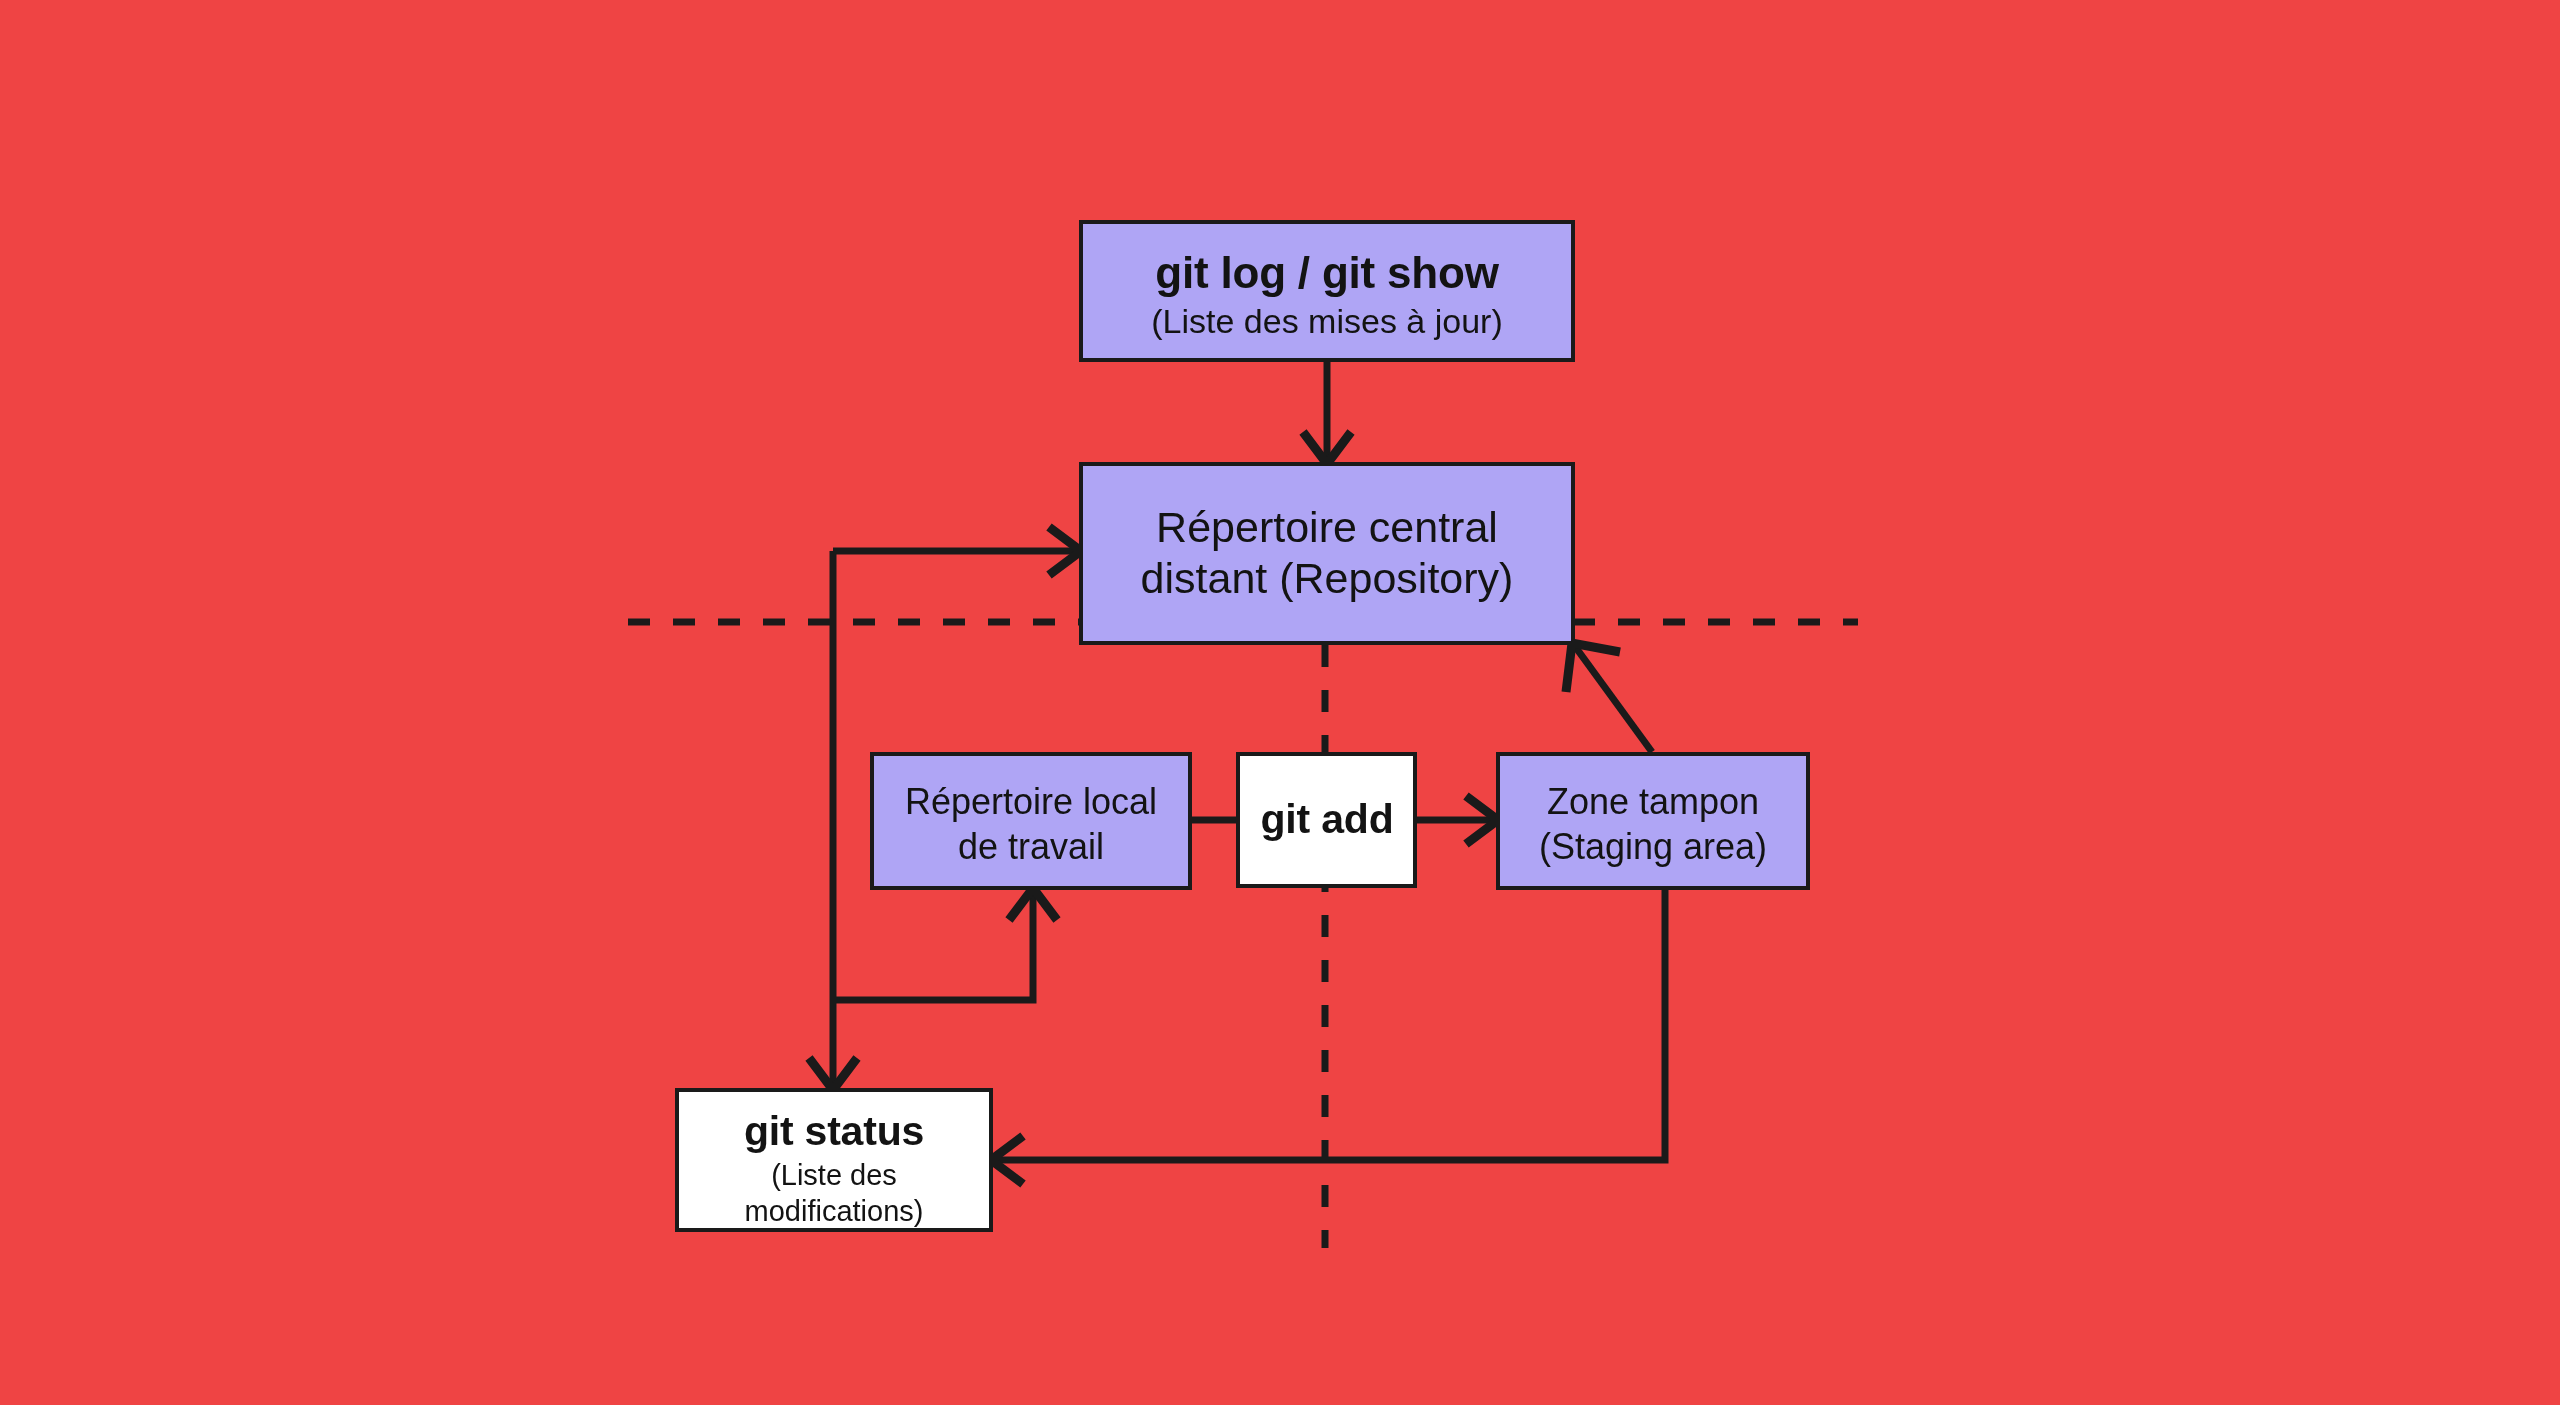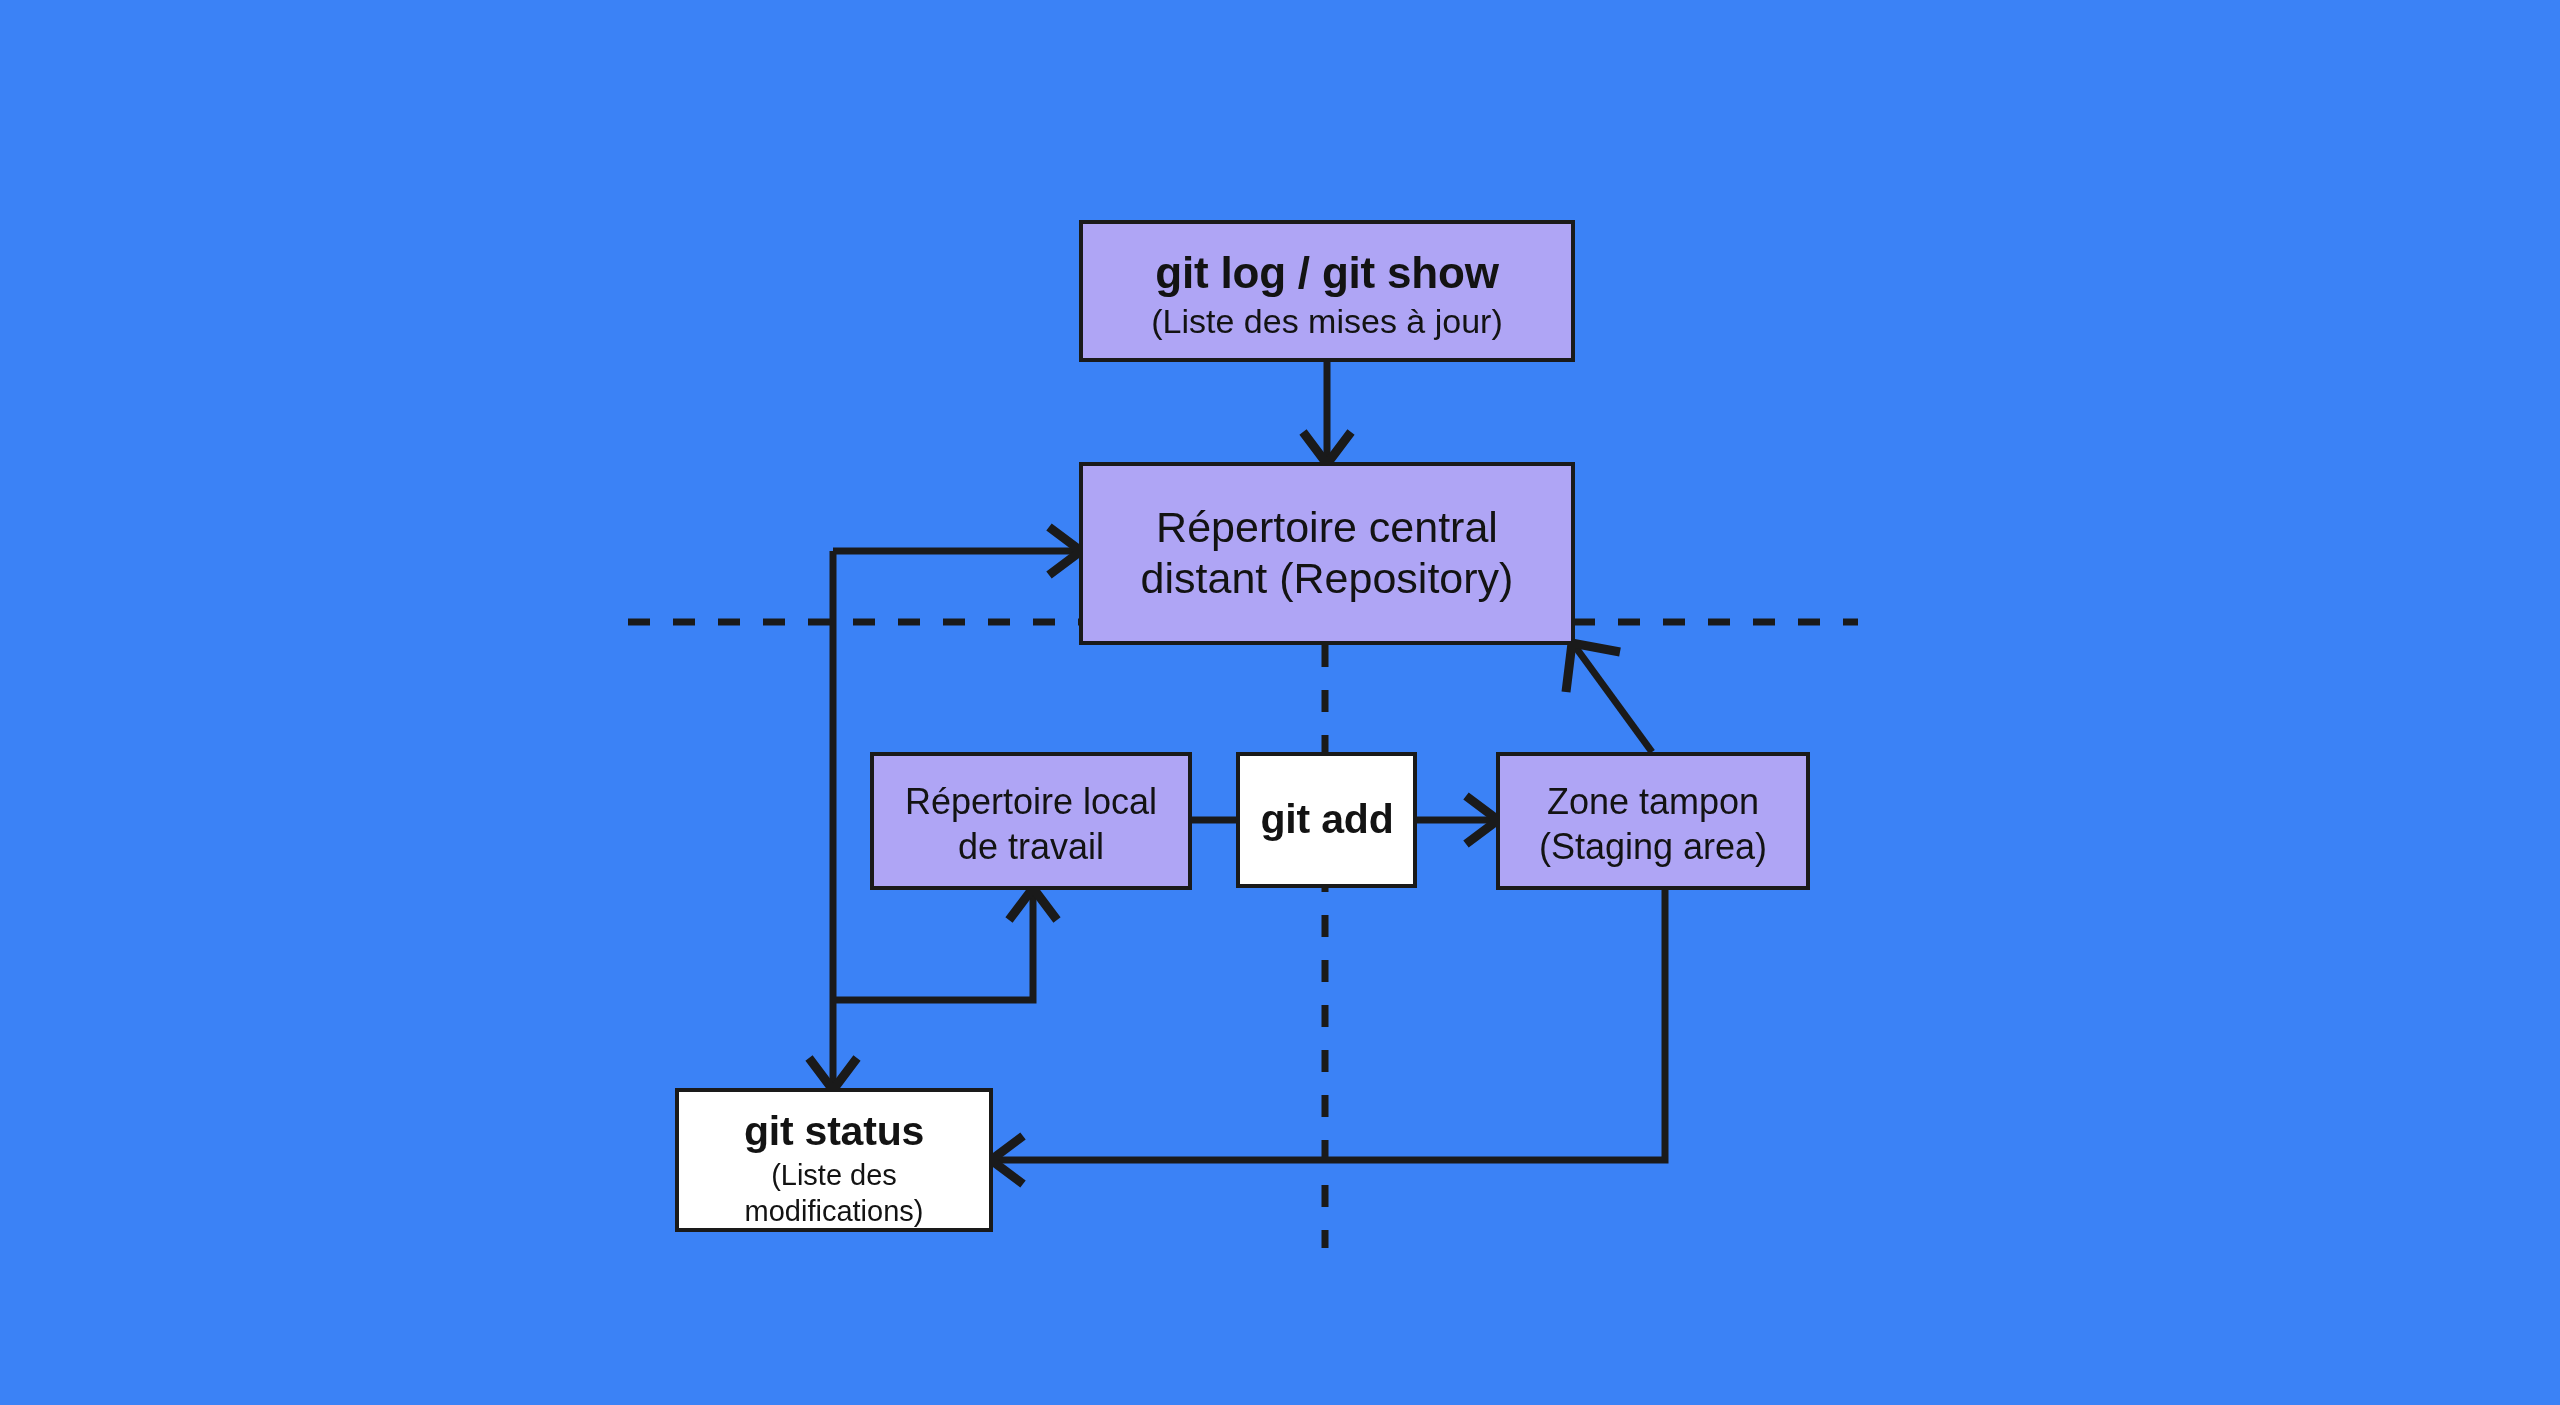--- a/index.html
+++ b/index.html
@@ -11,21 +11,21 @@
   body {
     font-family: "Liberation Sans", sans-serif;
     width: 2560px;
     height: 1405px;
     overflow: hidden;
   }
   #diagram-root {
     position: relative;
     width: 2560px;
     height: 1405px;
-    background: #3b82f6;
+    background: #ef4444;
   }
   svg#diagram-svg {
     position: absolute;
     top: 0;
     left: 0;
     width: 2560px;
     height: 1405px;
     display: block;
   }
   .node-box {

